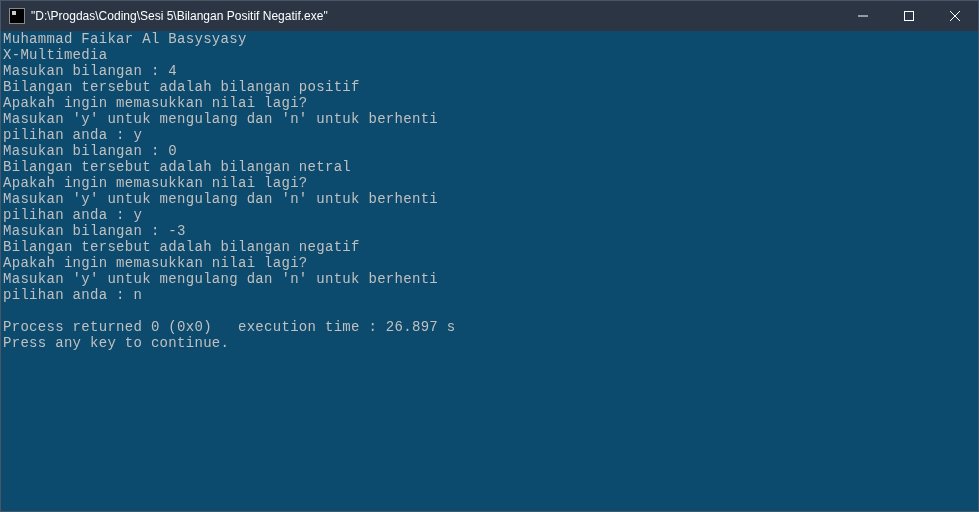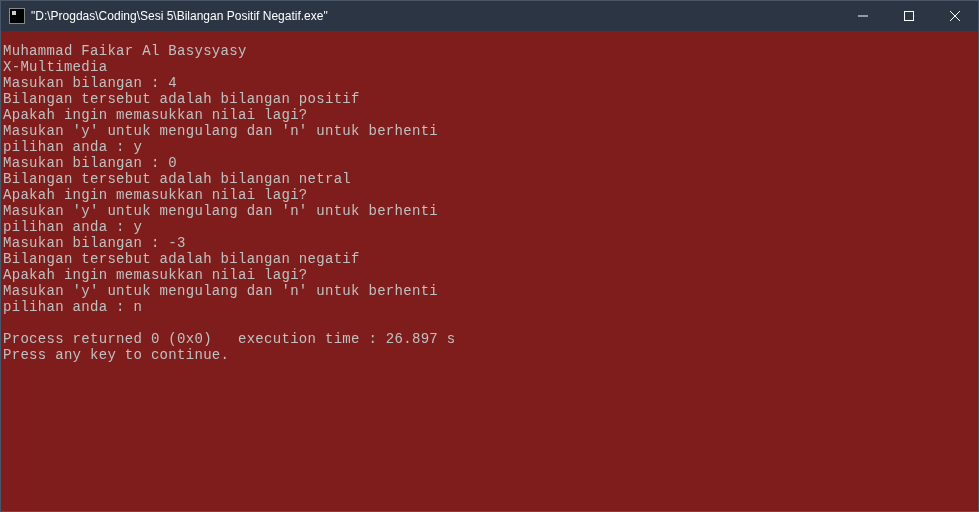--- a/index.html
+++ b/index.html
@@ -53,23 +53,23 @@
       height: 100%;
       display: flex;
       align-items: center;
       justify-content: center;
       color: #fff;
       font-family: 'Segoe UI', sans-serif;
     }
     .ctrl svg { width: 10px; height: 10px; }
     .console {
       flex: 1;
-      background: #7f1d1d;
+      background: #0c4a6e;
       color: #c0c0c0;
-      padding: 12px 2px;
+      padding: 0 2px;
       font-size: 14px;
       line-height: 16px;
       white-space: pre;
       overflow: hidden;
       font-family: Consolas, 'Courier New', monospace;
       letter-spacing: 0.3px;
     }
     .console-line { min-height: 16px; }
   </style>
 </head>

